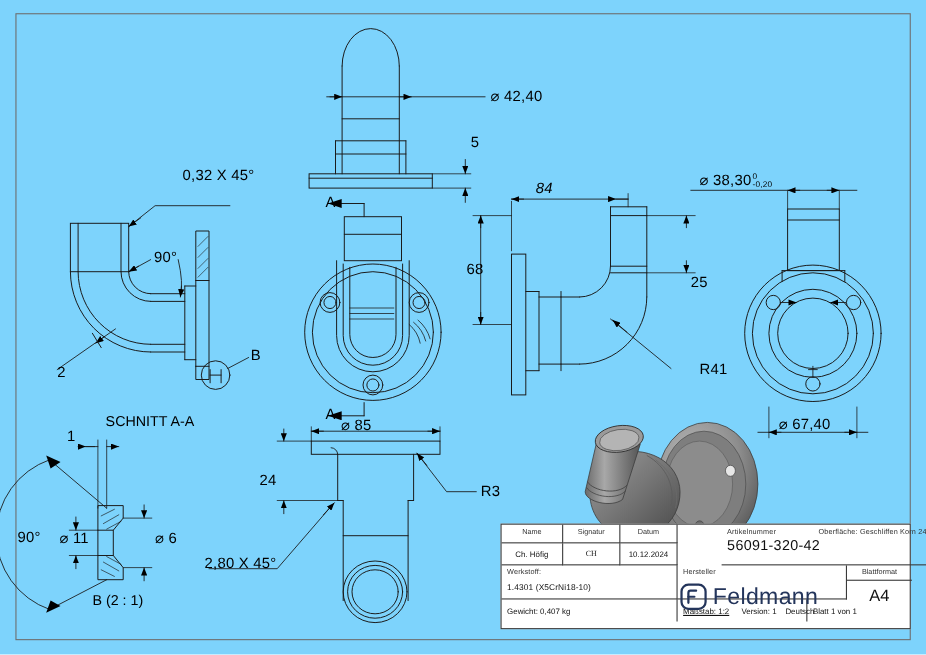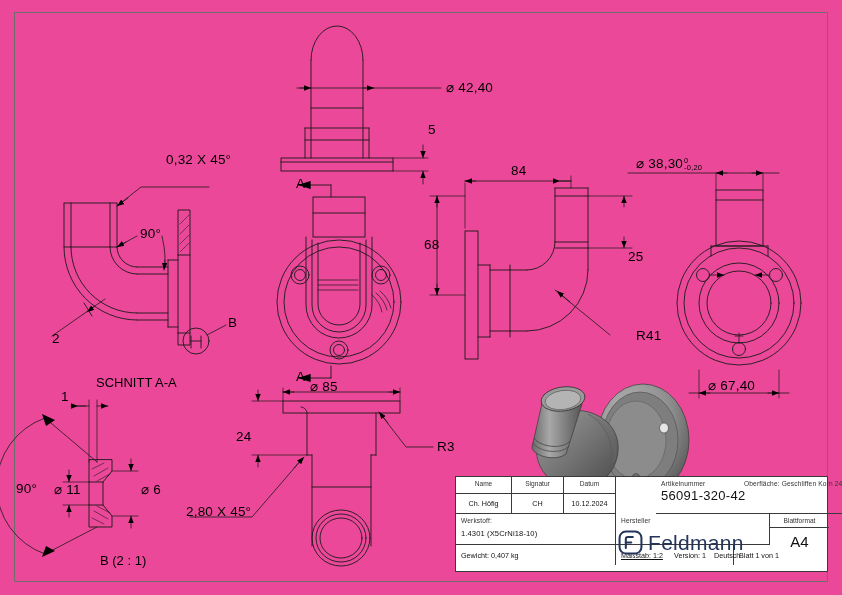--- a/index.html
+++ b/index.html
@@ -1,17 +1,17 @@
 <!DOCTYPE html>
 <html><head>
 <meta charset="utf-8">
 <style>
   html,body{margin:0;padding:0;background:#ffffff;}
   body{width:842px;height:595px;overflow:hidden;font-family:"Liberation Sans",sans-serif;color:#1a1a1a;}
-  #sheet{position:relative;width:842px;height:595px;background:#ec4899;}
+  #sheet{position:relative;width:842px;height:595px;background:#7dd3fc;}
   #frame{position:absolute;left:14px;top:12px;width:814px;height:570px;border:1.3px solid #6e6e6e;box-sizing:border-box;}
   svg{display:block;}
   .lbl{position:absolute;font-family:"Liberation Sans",sans-serif;color:#000;white-space:nowrap;}
   .dim{font-size:13.5px;letter-spacing:.2px;}
   .tol{font-size:7.5px;line-height:1.0;display:inline-block;vertical-align:middle;text-align:left;margin-left:1px;}
   .secmark{font-size:13.5px;}
   .viewtitle{font-size:13px;}
   
   #tblock{position:absolute;left:455px;top:476px;width:373px;height:96px;border:1.1px solid #3a3a3a;box-sizing:border-box;background:#fff;padding-left:16px;}
   #tblock .cell{position:absolute;box-sizing:border-box;border-right:1.1px solid #3a3a3a;border-bottom:1.1px solid #3a3a3a;}
@@ -401,36 +401,36 @@
   <div class="lbl dim" style="left:428px;top:122px;">5</div>
   <div class="lbl secmark" style="left:296px;top:176px;">A</div>
 
   <div class="lbl dim" style="left:166px;top:152px;">0,32 X 45°</div>
   <div class="lbl dim" style="left:140px;top:226px;">90°</div>
   <div class="lbl dim" style="left:52px;top:331px;">2</div>
   <div class="lbl dim" style="left:228px;top:315px;">B</div>
 
   <div class="lbl secmark" style="left:296px;top:369px;">A</div>
 
-  <div class="lbl dim" style="left:511px;top:163px;">84</div>
+  <div class="lbl dim" style="left:487px;top:163px;font-style:italic;">84</div>
   <div class="lbl dim" style="left:424px;top:237px;">68</div>
   <div class="lbl dim" style="left:628px;top:213px;margin-top:36px;">25</div>
   <div class="lbl dim" style="left:636px;top:328px;">R41</div>
 
   <div class="lbl dim" style="left:636px;top:155px;">
     <span>⌀</span> <span>38,30</span><span class="tol"><span style="display:block;">0</span><span style="display:block;">-0,20</span></span>
   </div>
   <div class="lbl dim" style="left:708px;top:377px;"><span>⌀</span> <span>67,40</span></div>
 
   <div class="lbl viewtitle" style="left:96px;top:375px;">SCHNITT A-A</div>
   <div class="lbl dim" style="left:61px;top:389px;">1</div>
   <div class="lbl dim" style="left:16px;top:481px;">90°</div>
   <div class="lbl dim" style="left:54px;top:481px;"><span>⌀</span> <span>11</span></div>
   <div class="lbl dim" style="left:141px;top:481px;"><span>⌀</span> <span>6</span></div>
-  <div class="lbl viewtitle" style="left:84px;top:553px;margin-left:16px;">B (2 : 1)</div>
+  <div class="lbl viewtitle" style="left:84px;top:538px;">B (2 : 1)</div>
 
   <div class="lbl dim" style="left:310px;top:378px;"><span>⌀</span> <span>85</span></div>
   <div class="lbl dim" style="left:236px;top:429px;">24</div>
   <div class="lbl dim" style="left:186px;top:504px;">2,80 X 45°</div>
   <div class="lbl dim" style="left:437px;top:439px;">R3</div>
 
   <div id="tblock">
 
     <div class="cell" style="left:0;top:0;width:56px;height:17px;">
       <span class="tb-hc">Name</span>
@@ -438,21 +438,21 @@
     <div class="cell" style="left:56px;top:0;width:52px;height:17px;">
       <span class="tb-hc">Signatur</span>
     </div>
     <div class="cell" style="left:108px;top:0;width:52px;height:17px;">
       <span class="tb-hc">Datum</span>
     </div>
 
     <div class="cell" style="left:0;top:17px;width:56px;height:20px;">
       <span class="tb-c" style="top:5px;">Ch. Höfig</span>
     </div>
-    <div class="cell" style="left:56px;top:17px;width:52px;height:20px;">
+    <div class="cell" style="left:56px;top:17px;width:52px;height:20px;font-family:Liberation Serif, serif;">
       <span class="tb-c" style="top:5px;">CH</span>
     </div>
     <div class="cell" style="left:108px;top:17px;width:52px;height:20px;">
       <span class="tb-c" style="top:5px;">10.12.2024</span>
     </div>
 
     <div class="cell nb-r" style="left:160px;top:0;width:213px;height:37px;margin-left:40px;">
       <span class="tb-h">Artikelnummer</span>
       <span class="tb-h" style="left:88px;">Oberfläche:  Geschliffen Korn 240</span>
       <span class="tb-big">56091-320-42</span>

